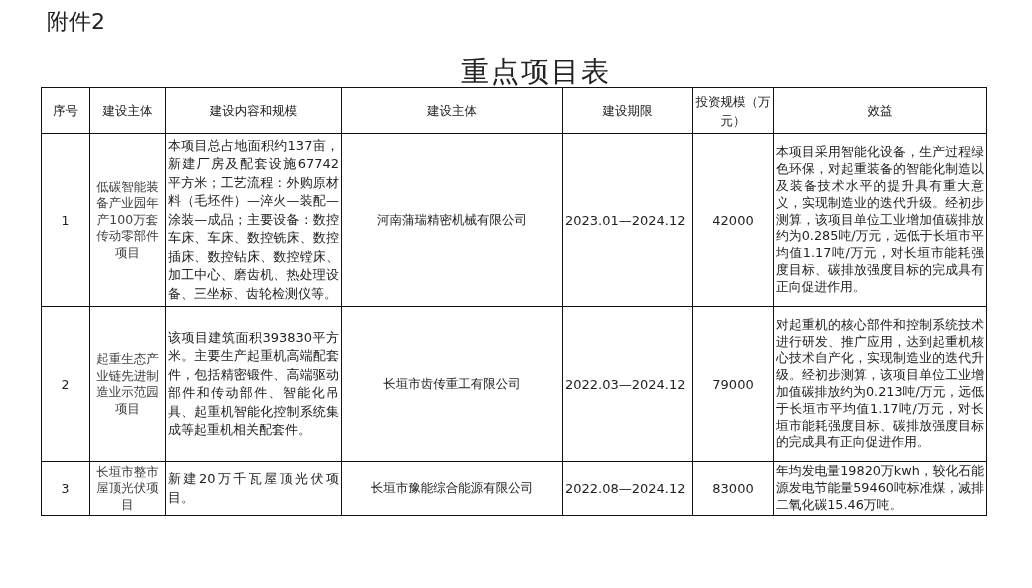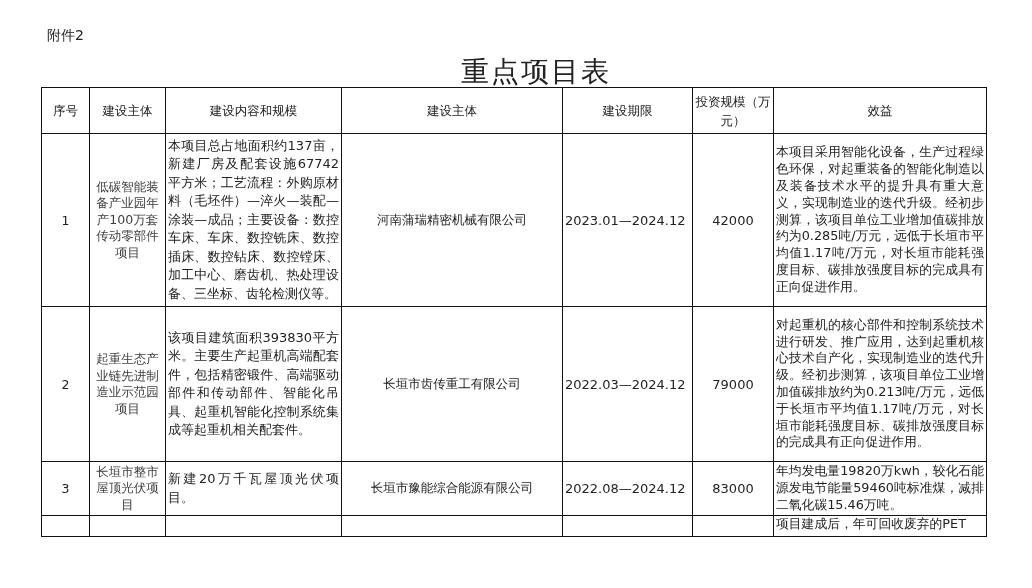--- a/index.html
+++ b/index.html
@@ -1,18 +1,18 @@
 <!DOCTYPE html>
 <html><head>
 <meta charset="utf-8">
 <style>
   html, body { margin: 0; padding: 0; background: #ffffff; }
   body { width: 1032px; height: 588px; position: relative; overflow: hidden;
          font-family: "DejaVu Sans", "Liberation Sans", sans-serif; color: #222; }
-  .attachment { position: absolute; left: 47px; top: 27px; font-size: 14px; color: #222; }
+  .attachment { position: absolute; left: 47px; top: 7px; font-size: 22px; color: #222; }
   .title { position: absolute; left: 0; width: 1032px; top: 53px; text-align: center;
            font-family: "DejaVu Serif", "Liberation Serif", serif; font-size: 28px;
            letter-spacing: 2px; color: #222; padding-left: 40px; box-sizing: border-box; }
   table { position: absolute; left: 41px; top: 87px; border-collapse: collapse;
           table-layout: fixed; font-size: 12.5px; }
   td, th { border: 1px solid #111; padding: 0 2px; vertical-align: middle; font-weight: normal; }
   th { height: 45px; text-align: center; line-height: 19px; color: #222; }
   .c-idx { text-align: center; }
   .c-name { text-align: center; line-height: 16.5px; color: #404040; }
   .c-content { text-align: justify; line-height: 18.5px; font-size: 13px; }
@@ -74,23 +74,14 @@
     </tr>
     <tr class="r3">
       <td class="c-idx">3</td>
       <td class="c-name">长垣市整市屋顶光伏项目</td>
       <td class="c-content">新建20万千瓦屋顶光伏项目。</td>
       <td class="c-org">长垣市豫能综合能源有限公司</td>
       <td class="c-period">2022.08—2024.12</td>
       <td class="c-invest">83000</td>
       <td class="c-benefit">年均发电量19820万kwh，较化石能源发电节能量59460吨标准煤，减排二氧化碳15.46万吨。</td>
     </tr>
-    <tr class="r4">
-      <td class="c-idx"></td>
-      <td class="c-name"></td>
-      <td class="c-content"></td>
-      <td class="c-org"></td>
-      <td class="c-period"></td>
-      <td class="c-invest"></td>
-      <td class="c-benefit">项目建成后，年可回收废弃的PET</td>
-    </tr>
   </tbody>
 </table>
 
 </body></html>

